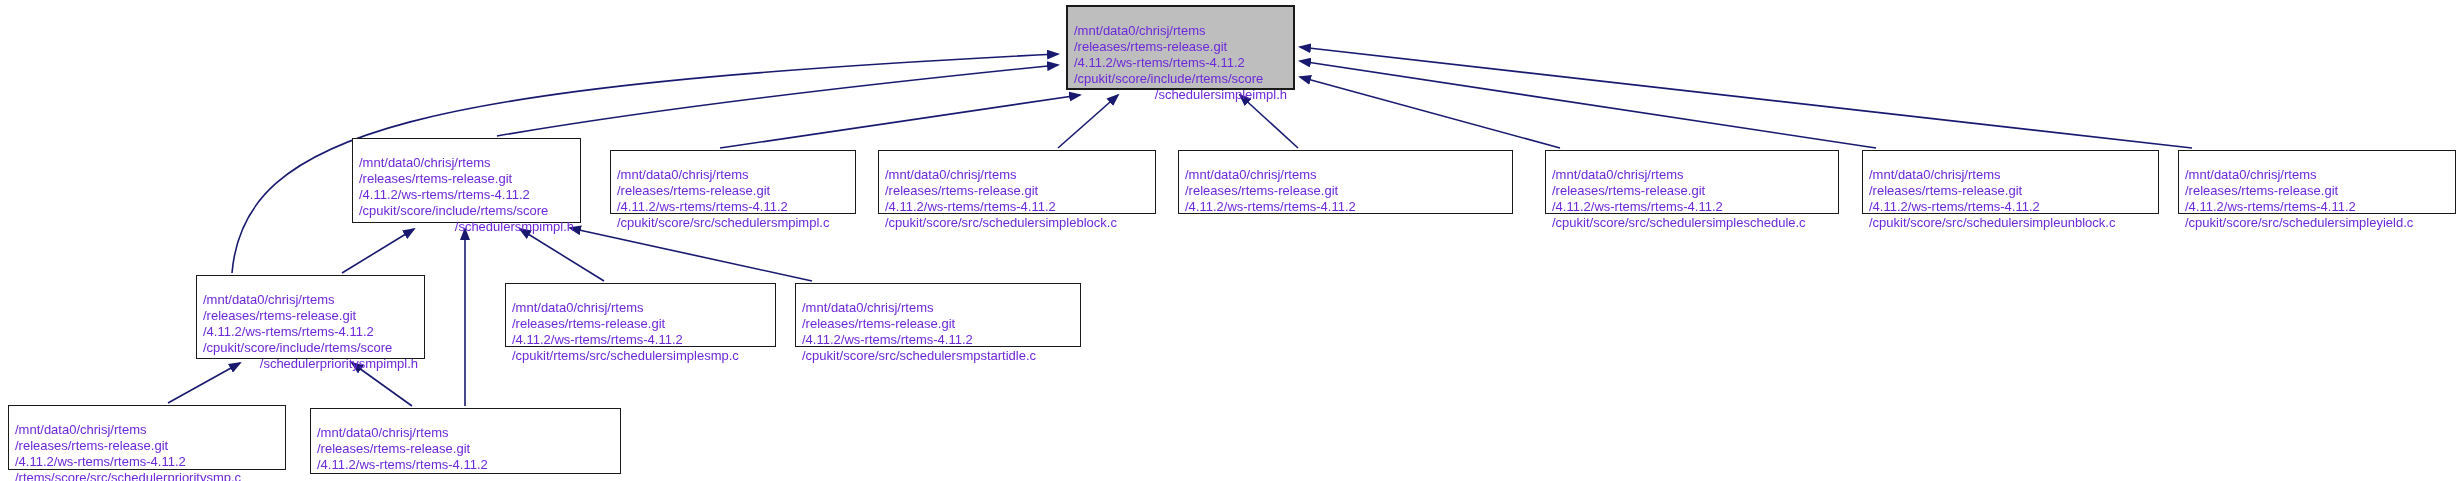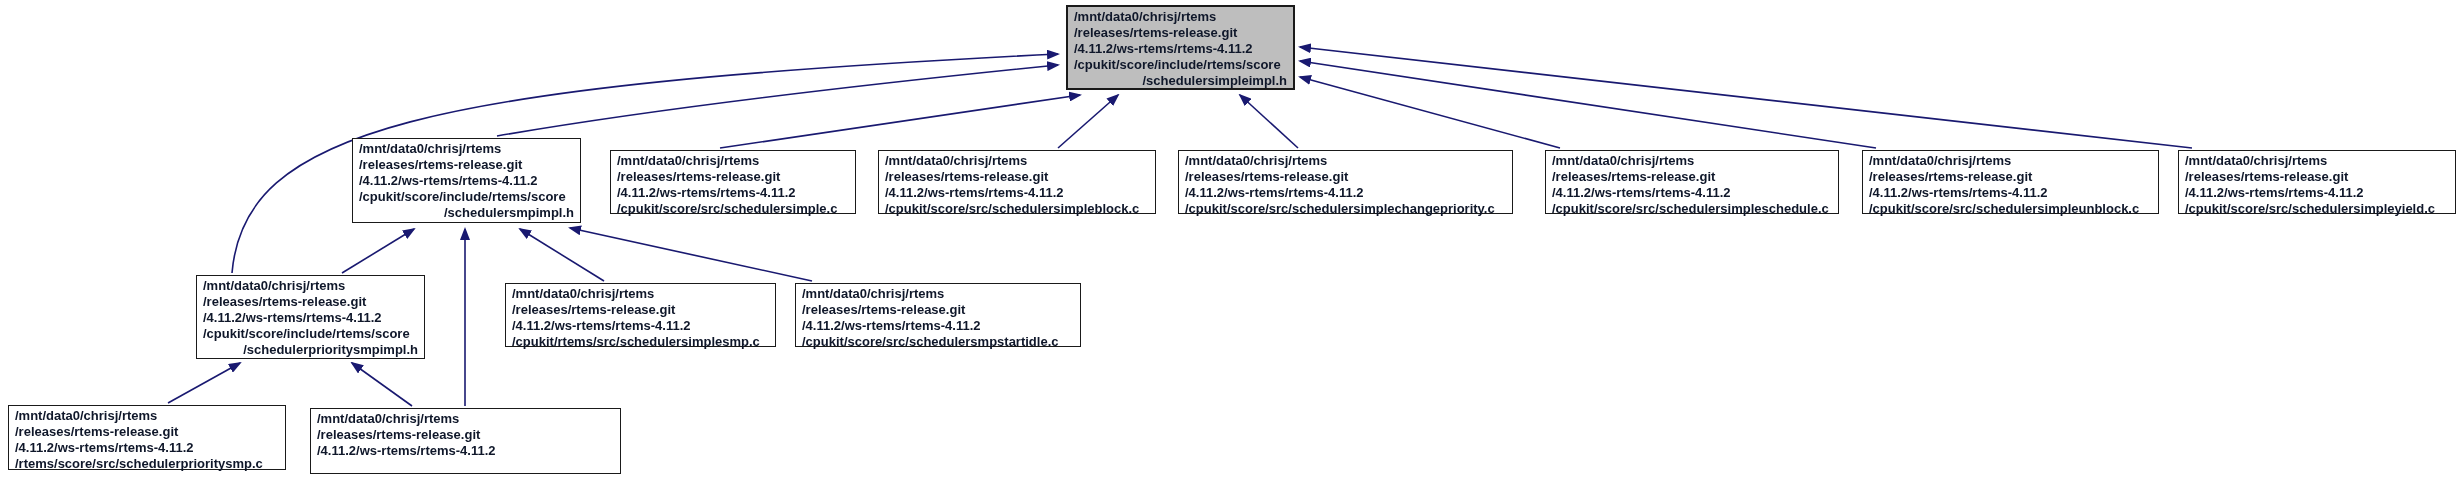--- a/index.html
+++ b/index.html
@@ -9,26 +9,25 @@
     font-family:"Liberation Sans", sans-serif;
     background:#ffffff;
     overflow:hidden;
   }
   #edge-layer{position:absolute;left:0;top:0;width:2461px;height:481px;}
   .node{
     position:absolute;
     box-sizing:border-box;
     background:#ffffff;
     border:1px solid #1a1a1a;
-    color:#0f172a;
+    color:#6d28d9;
     font-size:13px;
     line-height:16px;
-    padding-top:2px;
+    padding-top:16px;
     cursor:pointer;
-    font-weight:bold;
   }
   .node.hl{
     background:#bebebe;
     border:2px solid #1a1a1a;
   }
   .node-line{
     white-space:nowrap;
     text-align:left;
     padding:0 6px;
   }
@@ -73,33 +72,32 @@
       <div class="node-line">/mnt/data0/chrisj/rtems</div>
       <div class="node-line">/releases/rtems-release.git</div>
       <div class="node-line">/4.11.2/ws-rtems/rtems-4.11.2</div>
       <div class="node-line">/cpukit/score/include/rtems/score</div>
       <div class="node-line">/schedulersmpimpl.h</div>
     </div>
     <div class="node" style="left: 610px; top: 150px; width: 246px; height: 64px;">
       <div class="node-line">/mnt/data0/chrisj/rtems</div>
       <div class="node-line">/releases/rtems-release.git</div>
       <div class="node-line">/4.11.2/ws-rtems/rtems-4.11.2</div>
-      <div class="node-line">/cpukit/score/src/schedulersimple.c</div>
+      <div class="node-line">/cpukit/score/src/schedulersmpimpl.c</div>
     </div>
     <div class="node" style="left: 878px; top: 150px; width: 278px; height: 64px;">
       <div class="node-line">/mnt/data0/chrisj/rtems</div>
       <div class="node-line">/releases/rtems-release.git</div>
       <div class="node-line">/4.11.2/ws-rtems/rtems-4.11.2</div>
       <div class="node-line">/cpukit/score/src/schedulersimpleblock.c</div>
     </div>
     <div class="node" style="left: 1178px; top: 150px; width: 335px; height: 64px;">
       <div class="node-line">/mnt/data0/chrisj/rtems</div>
       <div class="node-line">/releases/rtems-release.git</div>
       <div class="node-line">/4.11.2/ws-rtems/rtems-4.11.2</div>
-      <div class="node-line">/cpukit/score/src/schedulersimplechangepriority.c</div>
     </div>
     <div class="node" style="left: 1545px; top: 150px; width: 294px; height: 64px;">
       <div class="node-line">/mnt/data0/chrisj/rtems</div>
       <div class="node-line">/releases/rtems-release.git</div>
       <div class="node-line">/4.11.2/ws-rtems/rtems-4.11.2</div>
       <div class="node-line">/cpukit/score/src/schedulersimpleschedule.c</div>
     </div>
     <div class="node" style="left: 1862px; top: 150px; width: 297px; height: 64px;">
       <div class="node-line">/mnt/data0/chrisj/rtems</div>
       <div class="node-line">/releases/rtems-release.git</div>

